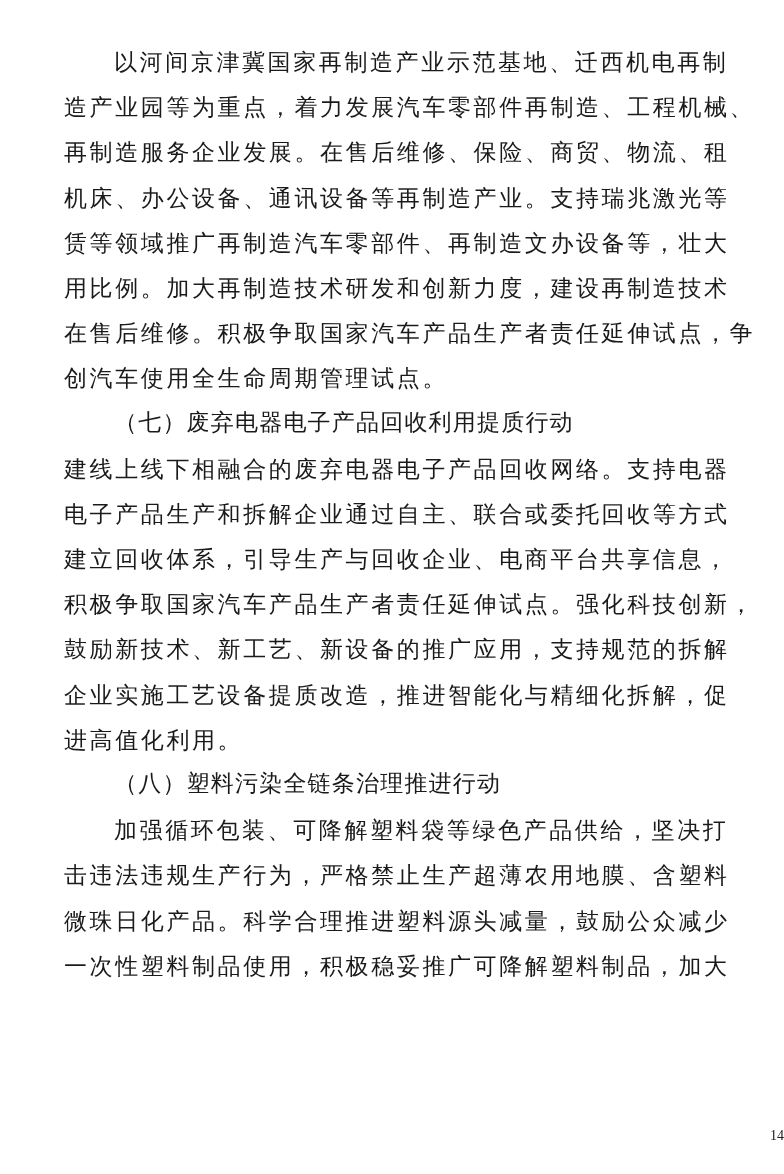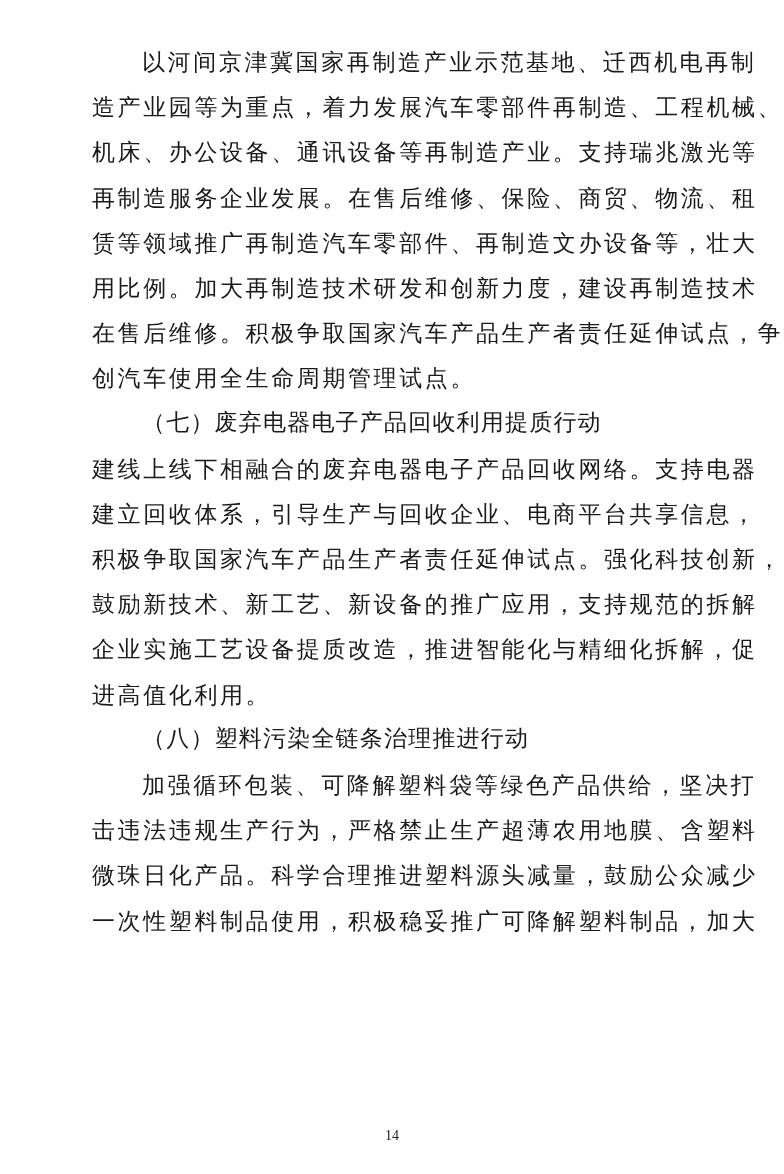--- a/index.html
+++ b/index.html
@@ -10,21 +10,21 @@
     body {
       width: 784px;
       height: 1174px;
       position: relative;
       overflow: hidden;
       font-family: "DejaVu Serif", "Liberation Serif", serif;
       color: #1a1a1a;
     }
     .page {
       position: absolute;
-      left: 92px;
+      left: 64px;
       top: 40px;
       width: 650px;
     }
     .line {
       height: 45.2px;
       line-height: 45.2px;
       font-size: 23px;
       letter-spacing: 2.6px;
       white-space: nowrap;
       overflow: visible;
@@ -35,46 +35,47 @@
     .heading {
       padding-left: 50px;
       letter-spacing: 1.2px;
       font-family: Liberation Mono, monospace;
     }
     .page-number {
       position: absolute;
       left: 0;
       width: 784px;
       top: 1128px;
-      text-align: center;
+      text-align: right;
       font-family: "Liberation Serif", "DejaVu Serif", serif;
       font-size: 14px;
       color: #222;
     }
   </style>
 </head>
 <body>
 
 <div class="page">
 
   <div>
     <div class="line indent">以河间京津冀国家再制造产业示范基地、迁西机电再制</div>
     <div class="line">造产业园等为重点，着力发展汽车零部件再制造、工程机械、</div>
+    <div class="line">再制造服务企业发展。在售后维修、保险、商贸、物流、租</div>
     <div class="line">机床、办公设备、通讯设备等再制造产业。支持瑞兆激光等</div>
-    <div class="line">再制造服务企业发展。在售后维修、保险、商贸、物流、租</div>
     <div class="line">赁等领域推广再制造汽车零部件、再制造文办设备等，壮大</div>
     <div class="line">用比例。加大再制造技术研发和创新力度，建设再制造技术</div>
     <div class="line">在售后维修。积极争取国家汽车产品生产者责任延伸试点，争</div>
     <div class="line">创汽车使用全生命周期管理试点。</div>
   </div>
 
   <div class="line heading">（七）废弃电器电子产品回收利用提质行动</div>
 
   <div>
     <div class="line">建线上线下相融合的废弃电器电子产品回收网络。支持电器</div>
+    <div class="line">电子产品生产和拆解企业通过自主、联合或委托回收等方式</div>
     <div class="line">建立回收体系，引导生产与回收企业、电商平台共享信息，</div>
     <div class="line">积极争取国家汽车产品生产者责任延伸试点。强化科技创新，</div>
     <div class="line">鼓励新技术、新工艺、新设备的推广应用，支持规范的拆解</div>
     <div class="line">企业实施工艺设备提质改造，推进智能化与精细化拆解，促</div>
     <div class="line">进高值化利用。</div>
   </div>
 
   <div class="line heading">（八）塑料污染全链条治理推进行动</div>
 
   <div>

